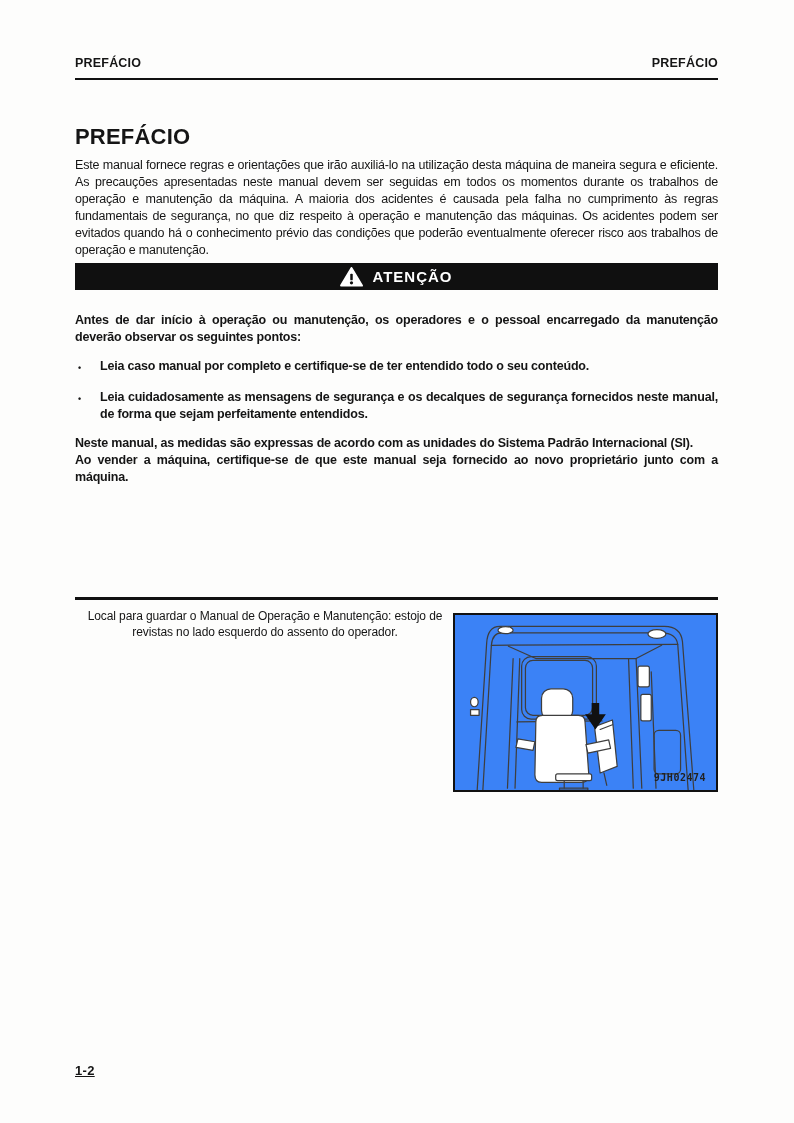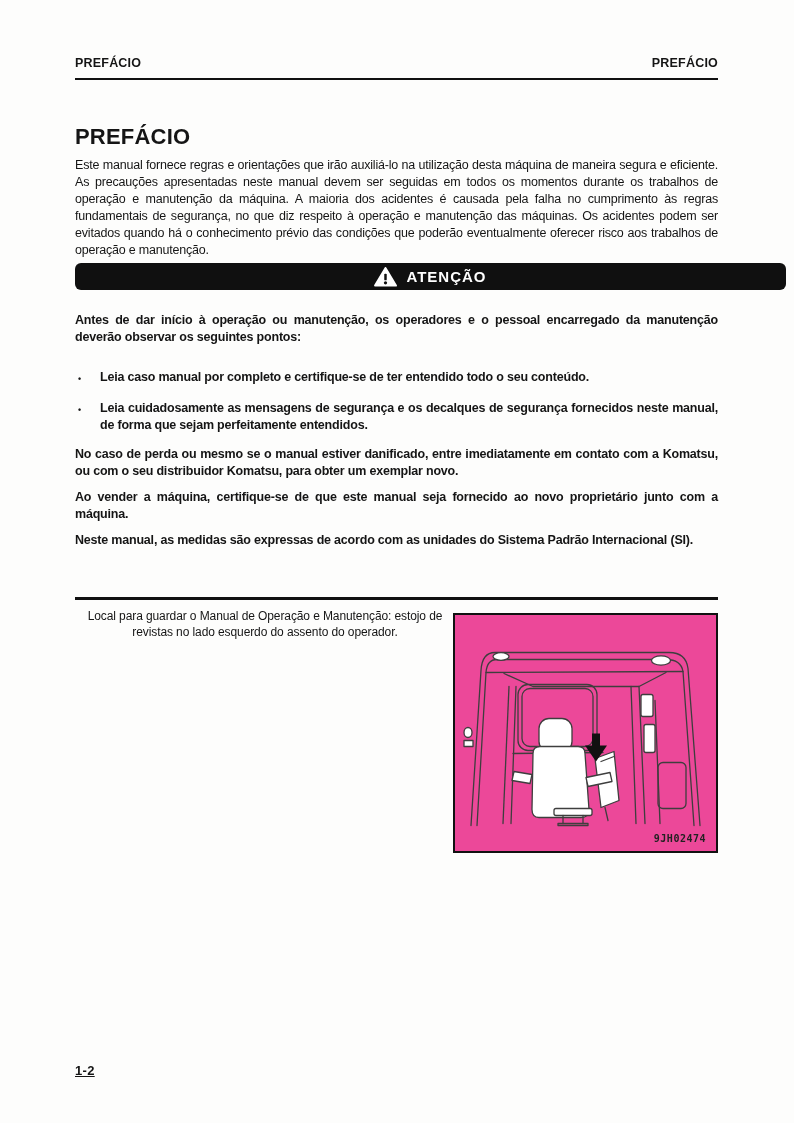--- a/index.html
+++ b/index.html
@@ -22,46 +22,46 @@
   .intro {
     position:absolute; top:157px; left:75px; width:643px;
     font-size:12.5px; line-height:17px; text-align:justify; letter-spacing:-0.2px;
   }
   .watermark {
     position:absolute; top:191px; left:344px;
     font-size:30px; letter-spacing:-1px; color:#2e2e2e; opacity:0.88;
     white-space:nowrap; pointer-events:none;
   }
   .warn-banner {
-    position:absolute; top:263px; left:75px; width:711px; height:27px;
-    background:#101010; display:flex; align-items:center; justify-content:center; gap:9px;border-radius:6px;
+    position:absolute; top:263px; left:75px; width:643px; height:27px;
+    background:#101010; display:flex; align-items:center; justify-content:center; gap:9px;
   }
   .warn-banner .label {
     color:#ffffff; font-size:15px; font-weight:bold; letter-spacing:1px;
   }
   .warn-body {
     position:absolute; top:312px; left:75px; width:643px;
     font-size:12.5px; line-height:17px; font-weight:bold; text-align:justify; letter-spacing:-0.2px;
   }
-  .warn-body .lead { margin-bottom:23px; }
+  .warn-body .lead { margin-bottom:12px; }
   .bullet-row { display:flex; margin-bottom:12px; }
   .bullet-row .marker { width:25px; flex:0 0 25px; font-size:9px; padding-top:2px; padding-left:3px; }
   .bullet-row .b-text { flex:1; text-align:justify; }
   .warn-body .para { margin-bottom:9px; }
   .warn-body .para.last { margin-bottom:0; }
   .section-divider {
     position:absolute; top:597px; left:75px; width:643px; height:3px; background:#111;
   }
   .storage-caption {
     position:absolute; top:608px; left:75px; width:380px;
     font-size:12px; line-height:16px; text-align:center; letter-spacing:-0.1px;
   }
   .figure-box {
-    position:absolute; top:613px; left:453px; width:265px; height:240px;
-    border:2px solid #111; background:#ec4899;
+    position:absolute; top:613px; left:453px; width:265px; height:179px;
+    border:2px solid #111; background:#3b82f6;
   }
   .figure-box svg { display:block; width:100%; height:100%; }
   .figure-label {
     position:absolute; right:10px; bottom:7px;
     font-family:"DejaVu Sans Mono", monospace; font-weight:bold;
     font-size:10px; letter-spacing:0.5px; color:#222;
   }
   .page-number {
     position:absolute; top:1063px; left:75px;
     font-size:13px; font-weight:bold; letter-spacing:0.3px;text-decoration:underline;
@@ -98,23 +98,22 @@
 
     <div class="bullet-row">
       <span class="marker">•</span>
       <span class="b-text">Leia caso manual por completo e certifique-se de ter entendido todo o seu conteúdo.</span>
     </div>
     <div class="bullet-row">
       <span class="marker">•</span>
       <span class="b-text">Leia cuidadosamente as mensagens de segurança e os decalques de segurança fornecidos neste manual, de forma que sejam perfeitamente entendidos.</span>
     </div>
 
-    <p class="para">No caso de perda ou mesmo se o manual estiver danificado, entre imediatamente em contato com a Komatsu, ou com o seu distribuidor Komatsu, para obter um exemplar novo.</p>
+    <p class="para last">Neste manual, as medidas são expressas de acordo com as unidades do Sistema Padrão Internacional (SI).</p>
     <p class="para">Ao vender a máquina, certifique-se de que este manual seja fornecido ao novo proprietário junto com a máquina.</p>
-    <p class="para last">Neste manual, as medidas são expressas de acordo com as unidades do Sistema Padrão Internacional (SI).</p>
   </div>
 
   <div class="section-divider"></div>
 
   <p class="storage-caption">Local para guardar o Manual de Operação e Manutenção: estojo de revistas no lado esquerdo do assento do operador.</p>
 
   <div class="figure-box">
     <svg viewBox="0 0 261 185">
       <g fill="none" stroke="#3e3e3e" stroke-width="1.3" stroke-linejoin="round" stroke-linecap="round">
 

